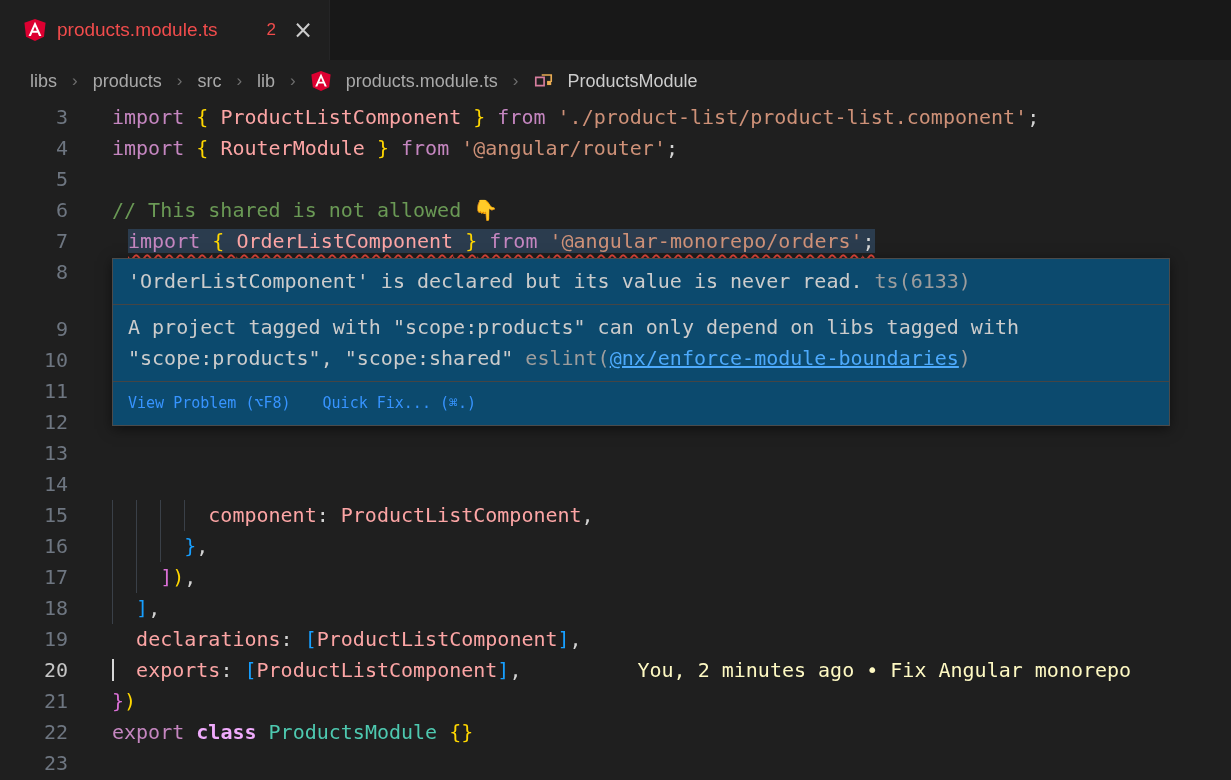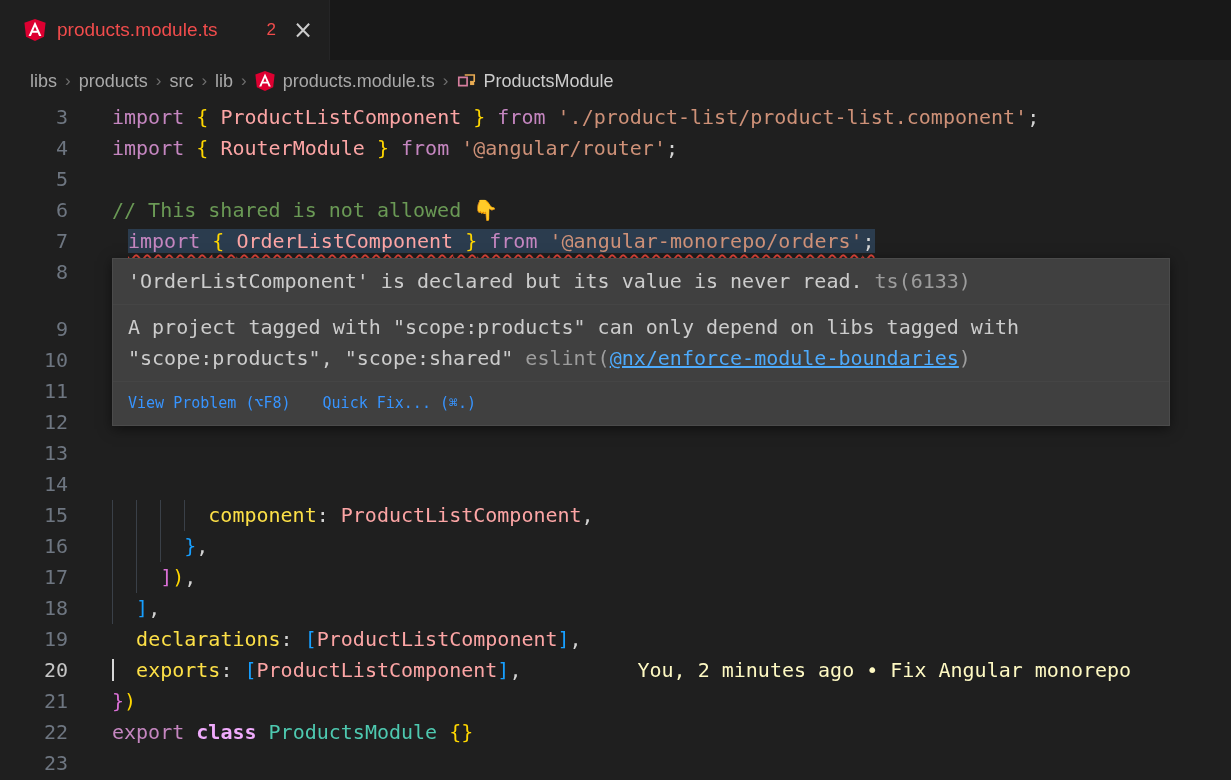--- a/index.html
+++ b/index.html
@@ -16,21 +16,21 @@
     width:330px; background:#1f1f1f; display:flex; align-items:center;
     padding:0 16px 0 24px; gap:11px; border-right:1px solid #252526; cursor:pointer;
   }
   .tab-title { font-family:"Liberation Sans",sans-serif; font-size:19px; color:#f14c4c; flex:1; }
   .tab-badge { font-family:"Liberation Sans",sans-serif; font-size:17px; color:#f14c4c; margin-right:6px; }
   .tab-close { color:#cccccc; font-size:24px; line-height:24px; cursor:pointer; font-family:"DejaVu Sans",sans-serif; }
 
   
   .breadcrumbs {
     height:42px; background:#1f1f1f; display:flex; align-items:center;
-    padding-left:30px; gap:8px;
+    padding-left:30px; gap:15px;
     font-family:"Liberation Sans",sans-serif; font-size:18px; color:#a9a9a9;
   }
   .crumb { cursor:pointer; }
   .crumb-sep { color:#6f6f6f; font-size:17px; }
   .crumb-last { color:#cccccc; }
   .crumb-icon { display:inline-flex; align-items:center; }
 
   
   .editor { position:relative; height:678px; }
   .code-row { display:flex; height:31px; line-height:31px; font-size:20px; white-space:pre; }
@@ -41,34 +41,34 @@
   .guide { display:inline-block; width:2ch; height:31px; vertical-align:top; border-left:1px solid #3a4048; }
   .caret { display:inline-block; width:2px; height:22px; margin-right:-2px; background:#d7d7d7; vertical-align:-4px; }
   .blame { color:#fef9c3; margin-left:116px; }
 
   .squig { text-decoration:underline wavy #e4453a 2px; text-underline-offset:6px;padding-left:16px; }
   .hl { background:rgba(70,120,175,0.33); }
 
   .tk-kw   { color:#c586c0; }
   .tk-kw2  { color:#f0abfc;font-weight:bold; }
   .tk-cls  { color:#fca5a5; }
-  .tk-prop { color:#fde047; }
+  .tk-prop { color:#fca5a5; }
   .tk-str  { color:#ce9178; }
   .tk-com  { color:#6a9955; }
   .tk-b1   { color:#ffd700; }
   .tk-b2   { color:#da70d6; }
   .tk-b3   { color:#179fff; }
   .tk-pun  { color:#d4d4d4; }
   .tk-teal { color:#4ec9b0; }
   .tk-emo  { color:#e8b339; }
 
   
   .hover-popup {
     position:absolute; left:112px; top:156px; width:1058px; z-index:10;
-    background:#404040; border:1px solid #4b4b4b;
+    background:#0c4a6e; border:1px solid #4b4b4b;
     box-shadow:0 3px 12px rgba(0,0,0,0.5);
     font-size:20px; line-height:31px;
   }
   .popup-section {
     padding:7px 15px; border-bottom:1px solid #454545; color:#cccccc;
     white-space:normal; overflow-wrap:break-word;
   }
   .p-txt  { color:#cccccc; }
   .p-dim  { color:#9d9d9d; }
   .p-link { color:#4daafc; text-decoration:underline; cursor:pointer; }

